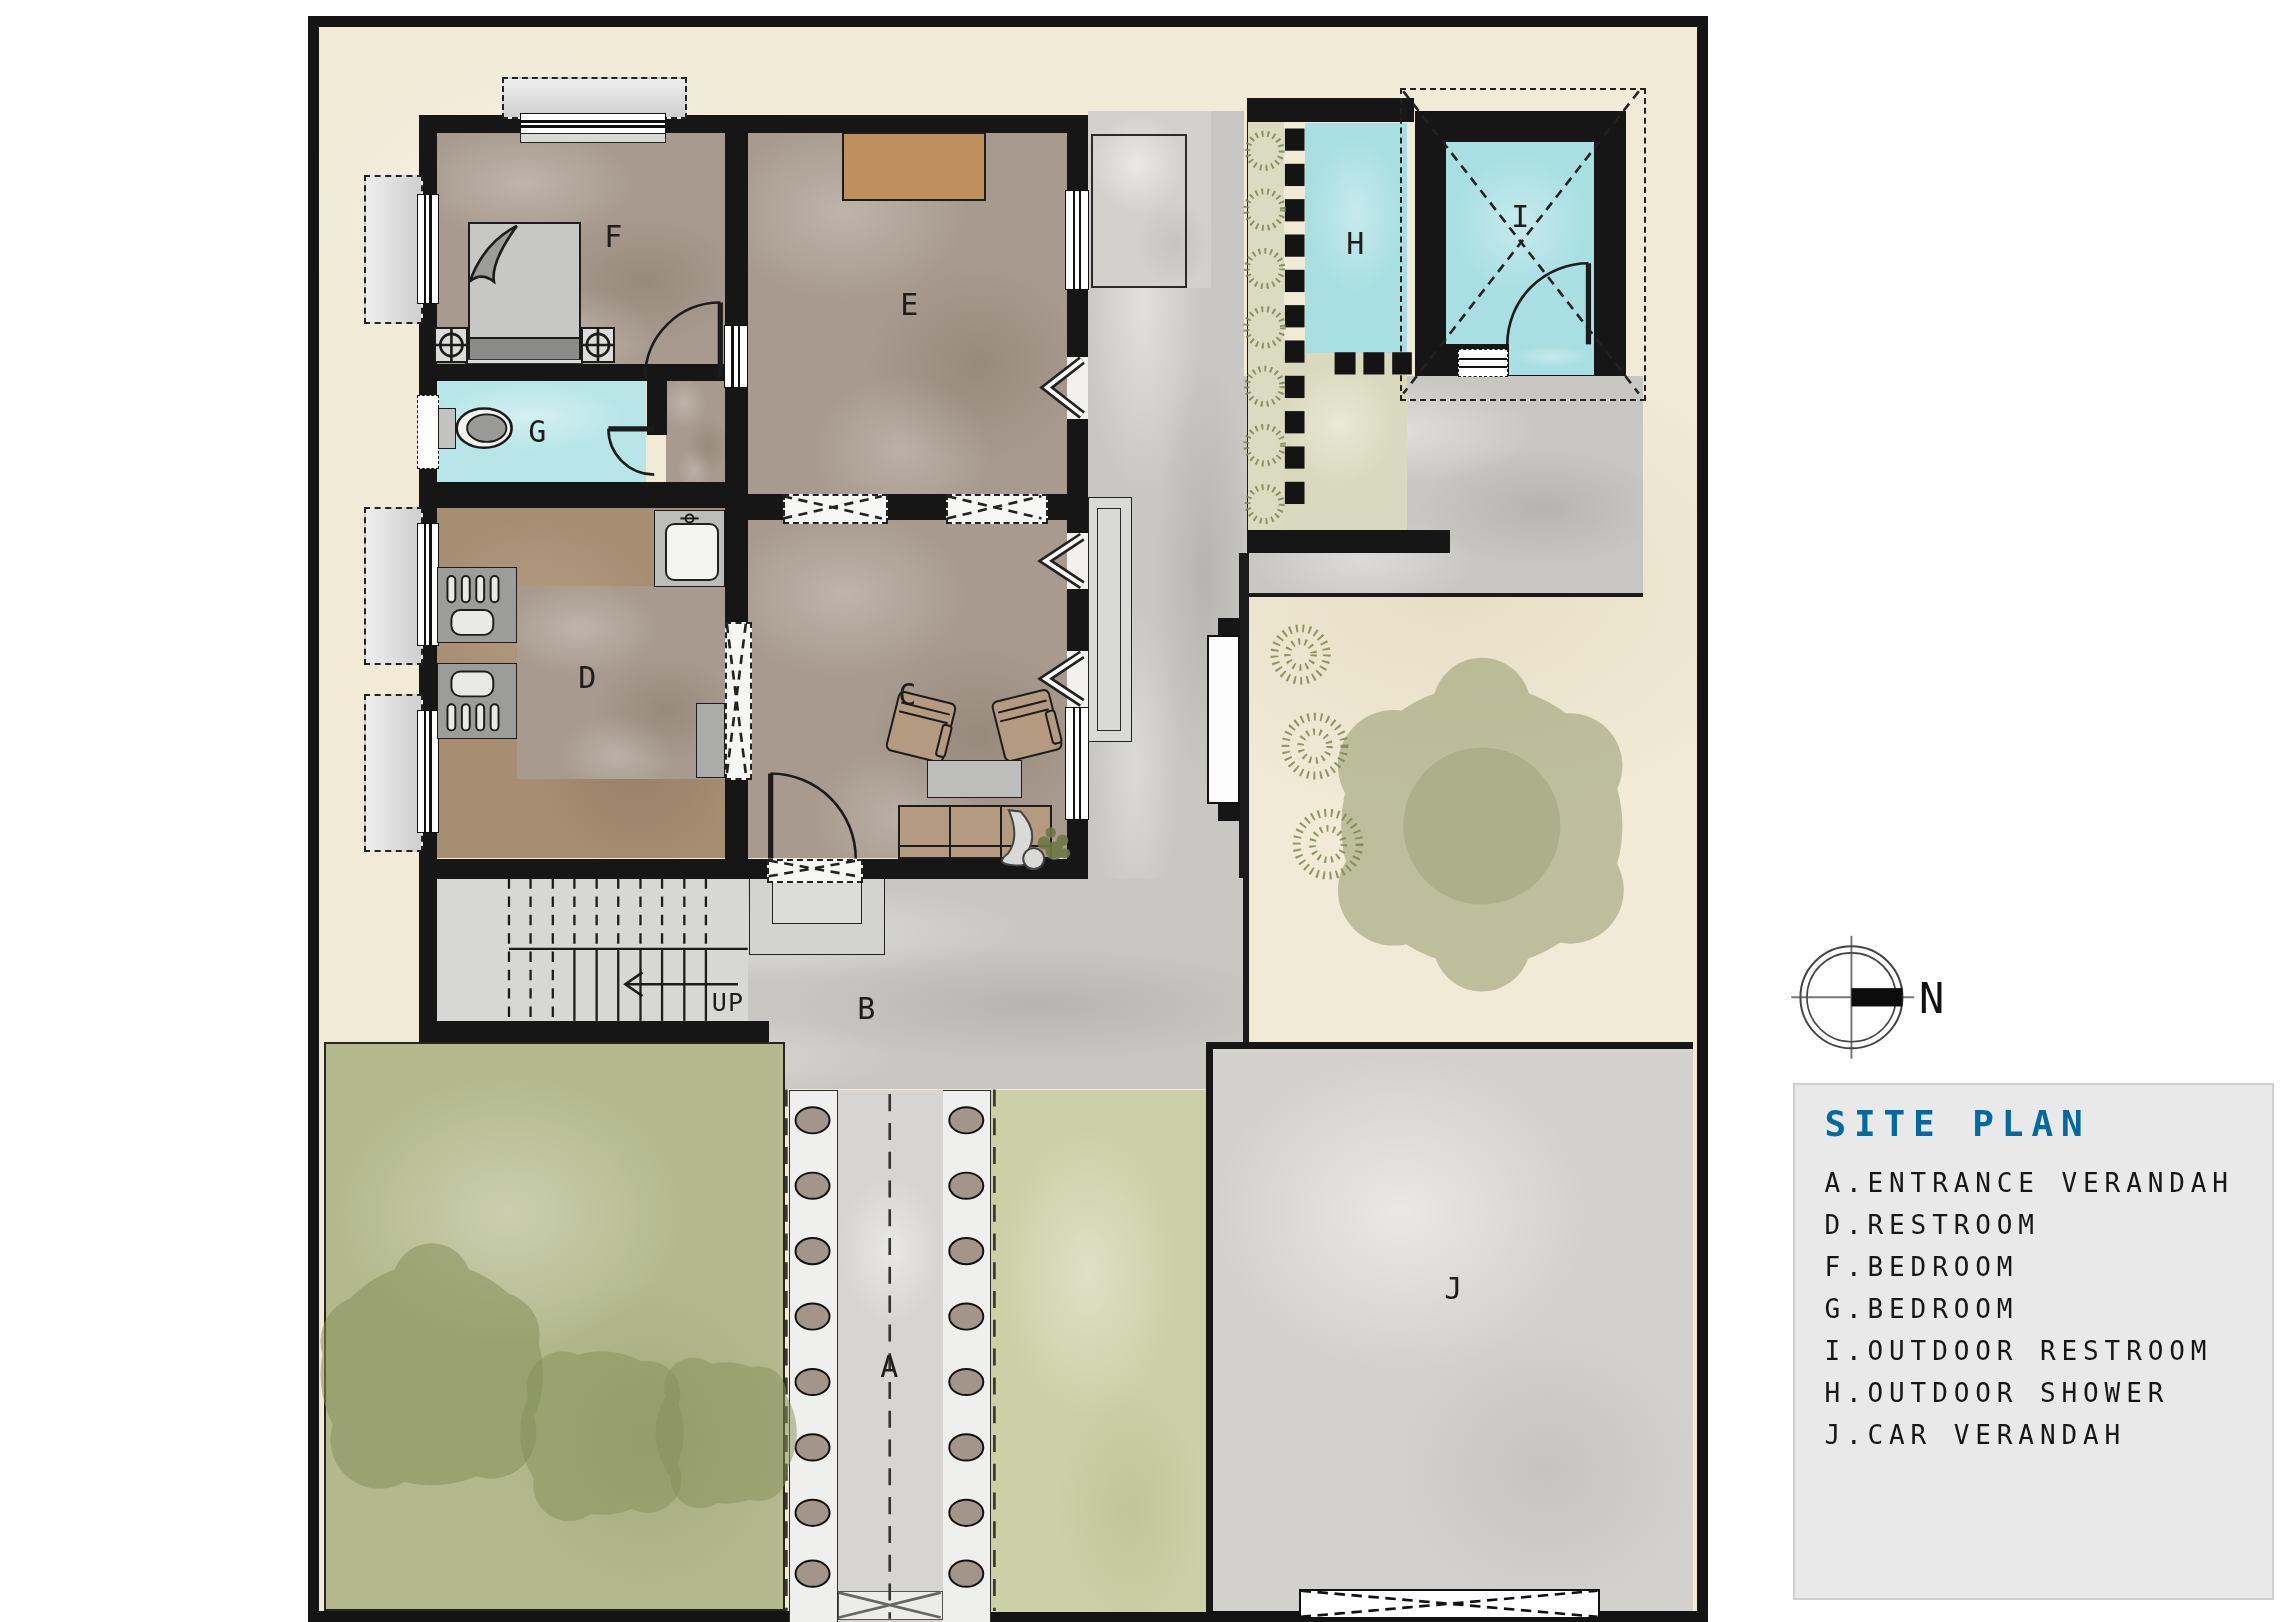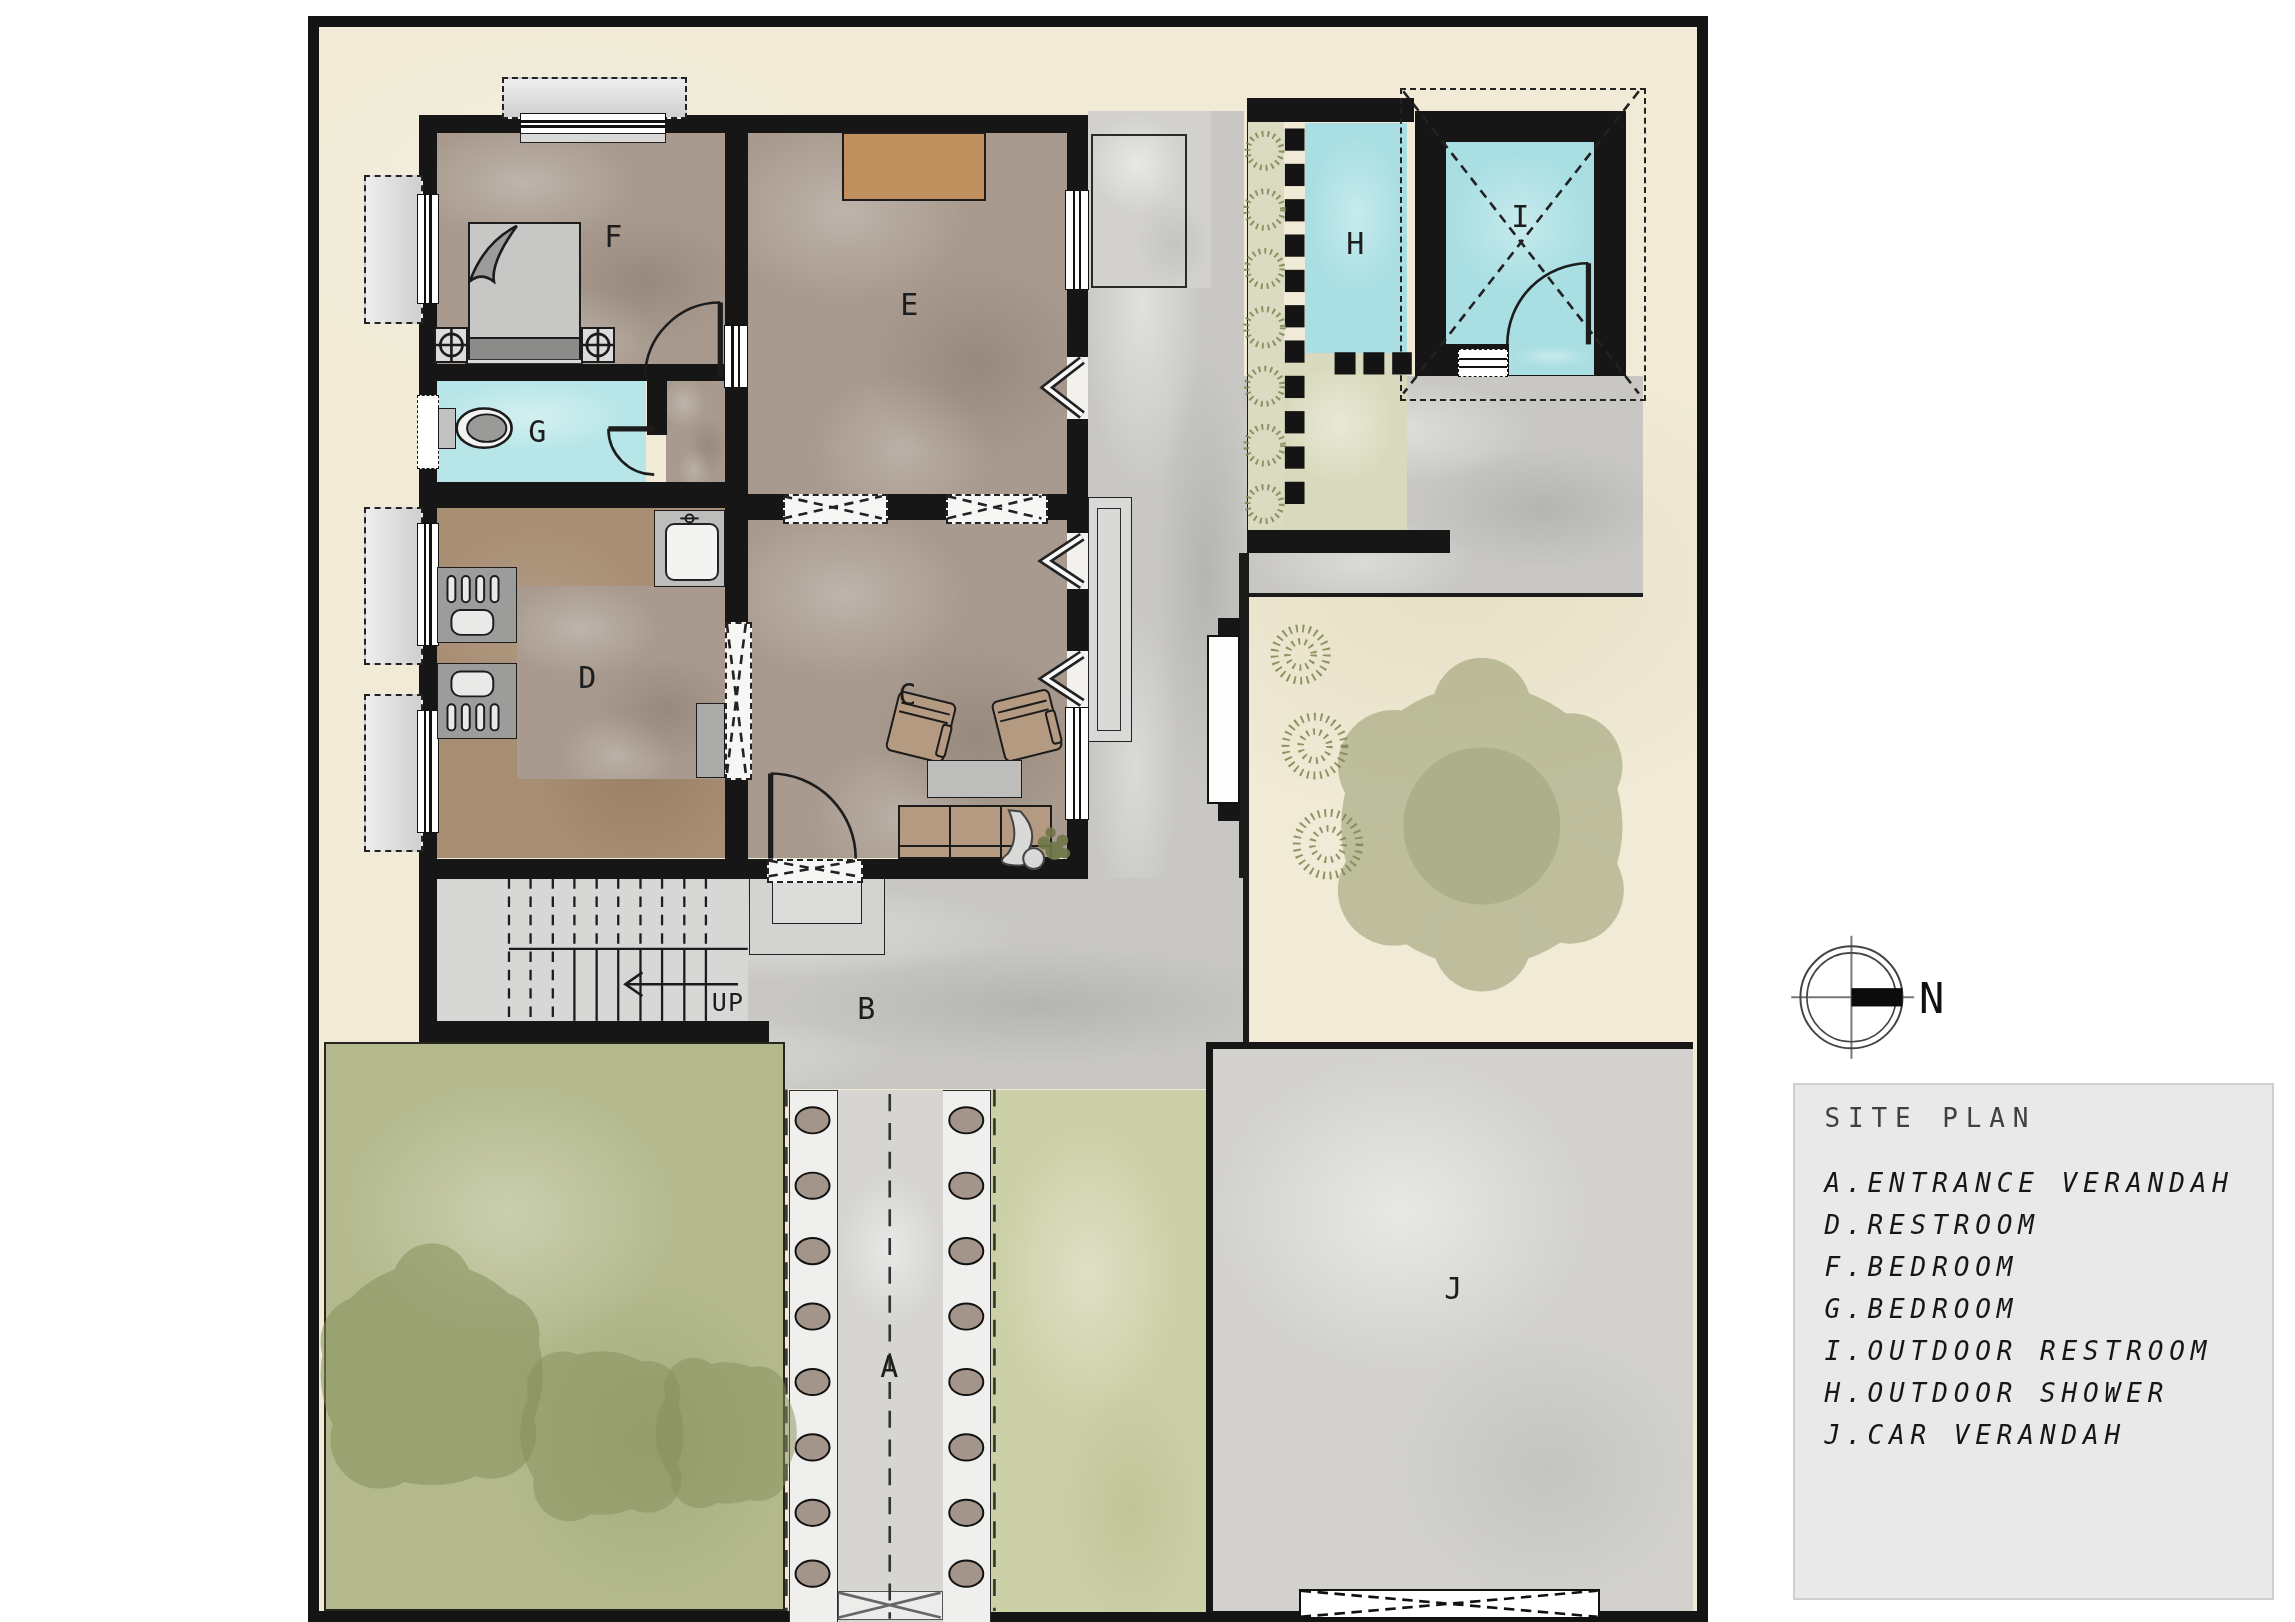--- a/index.html
+++ b/index.html
@@ -61,24 +61,24 @@
   .armchair::after{content:"";position:absolute;top:19.6px;bottom:3.9px;width:6.5px;right:-2.6px;
       background:#b49a80;border:2px solid #1c1c1c;border-radius:3.9px;}
   .seatline{position:absolute;background:#1c1c1c;}
   
   .lbl{position:absolute;font-size:30px;color:#1d1d1d;transform:translate(-50%,-50%);
        letter-spacing:1.3px;white-space:nowrap;}
   .lbl-small{font-size:25px;}
   
   #legend{position:absolute;left:1793px;top:1083px;width:481px;height:517px;
           background:#e9e9e9;border:2px solid #cfcfcf;box-sizing:border-box;}
-  #legend .ltitle{position:absolute;left:29.4px;top:18.3px;font-size:26px;font-weight:normal;
-          letter-spacing:7.9px;color:#404040;white-space:nowrap;}
+  #legend .ltitle{position:absolute;left:29.4px;top:18.3px;font-size:36px;font-weight:bold;
+          letter-spacing:7.9px;color:#0369a1;white-space:nowrap;}
   #legend ul{position:absolute;left:29.4px;top:77px;margin:0;padding:0;list-style:none;}
-  #legend li{font-size:26px;line-height:42px;letter-spacing:5.9px;color:#161616;white-space:nowrap;font-style:italic;}
+  #legend li{font-size:26px;line-height:42px;letter-spacing:5.9px;color:#161616;white-space:nowrap;}
   
   .north-n{position:absolute;font-size:42px;color:#111;letter-spacing:0;}
 </style>
 </head>
 <body>
 
 <div id="stage">
 
   <div class="abs site-bg" style="left:308px;top:16.4px;width:1400px;height:1606px;border:11.8px solid #141414;box-sizing:border-box;"></div>
 

